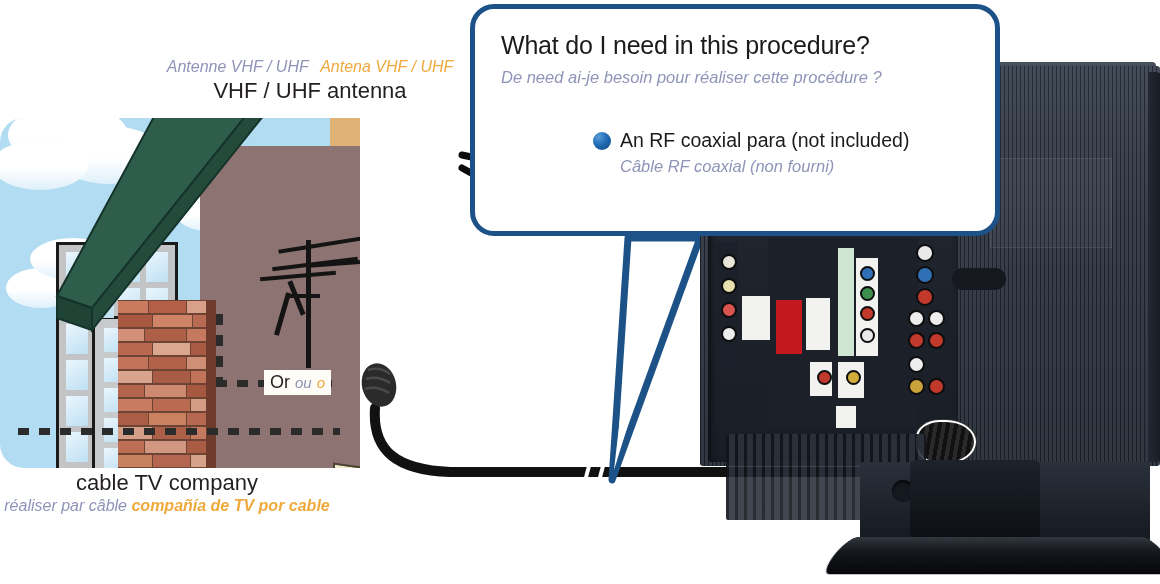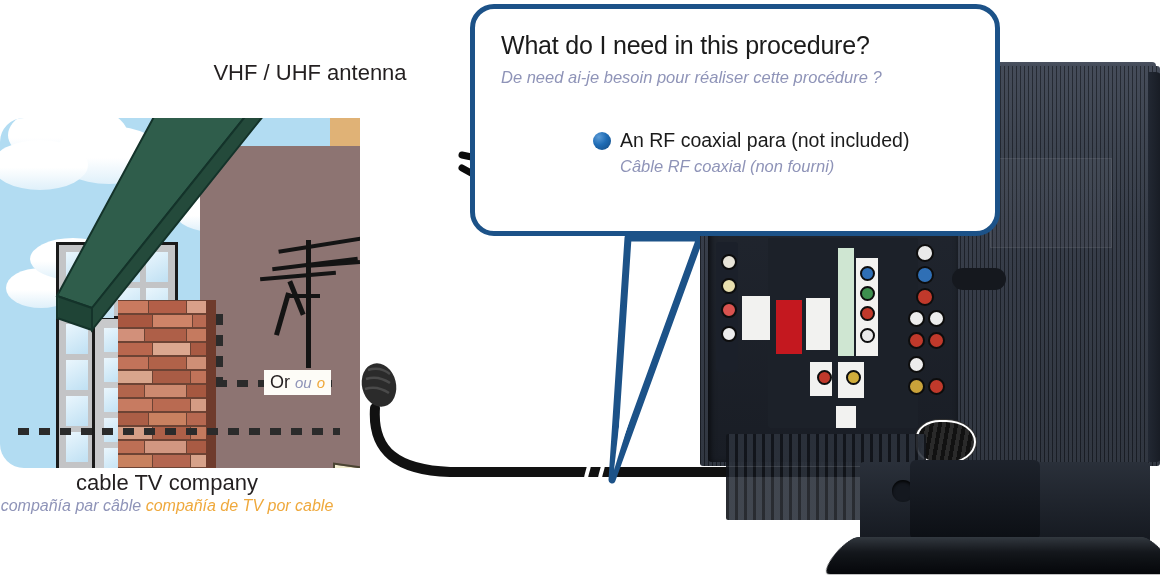--- a/index.html
+++ b/index.html
@@ -297,28 +297,32 @@
 
     <div class="tvvent"></div>
     <div class="tvbase"></div>
     <div class="screw" style="left:232px;top:418px;"></div>
     <div class="screw" style="left:310px;top:414px;"></div>
     <div class="stand-neck"></div>
     <div class="stand-foot"></div>
   </div>
 
   <div class="lbl" style="left:160px;top:58px;text-align:center;width:300px;">
+    <div style="font-size:16px;">
+      <span class="fr">Antenne VHF / UHF</span>
+      <span class="es" style="margin-left:7px;">Antena VHF / UHF</span>
+    </div>
     <div class="en" style="font-size:22px;margin-top:2px;">VHF / UHF antenna</div>
   </div>
 
   <div class="lbl" style="left:-8px;top:470px;text-align:center;width:350px;">
     <div class="en" style="font-size:22px;">cable TV company</div>
     <div style="font-size:16px;margin-top:1px;">
-      <span class="fr">compañía par câble</span>
-      <span class="es" style="">compañía de TV por cable</span>
+      <span class="fr">réaliser par câble</span>
+      <span class="es" style="font-weight:bold;">compañía de TV por cable</span>
     </div>
   </div>
 
   <div class="orbox">
     <span class="o-en">Or</span>
     <span class="o-fr">ou</span>
     <span class="o-es">o</span>
   </div>
 
   <div class="callout">

